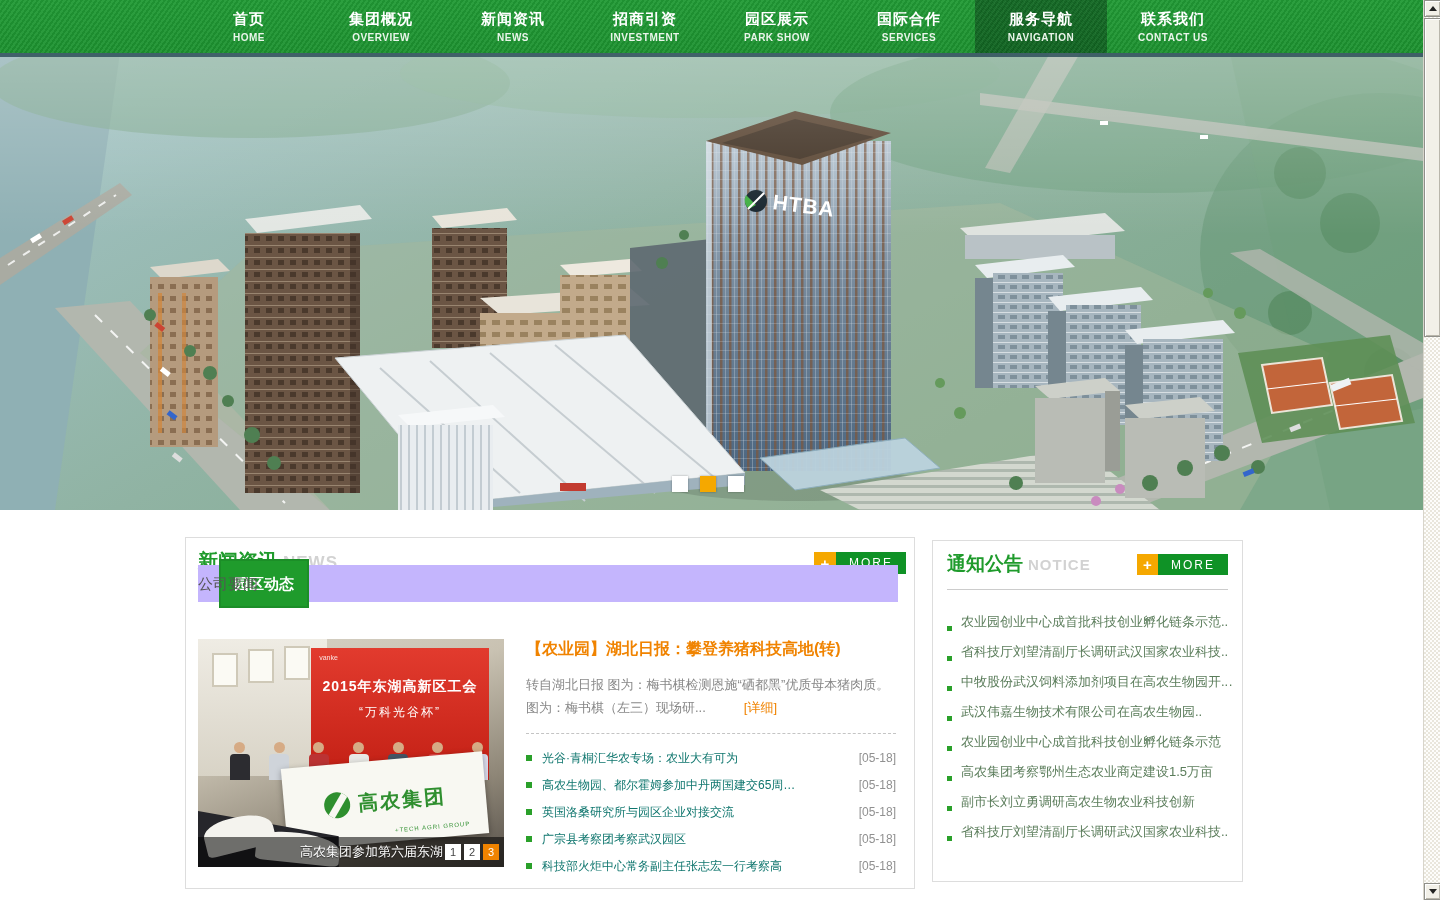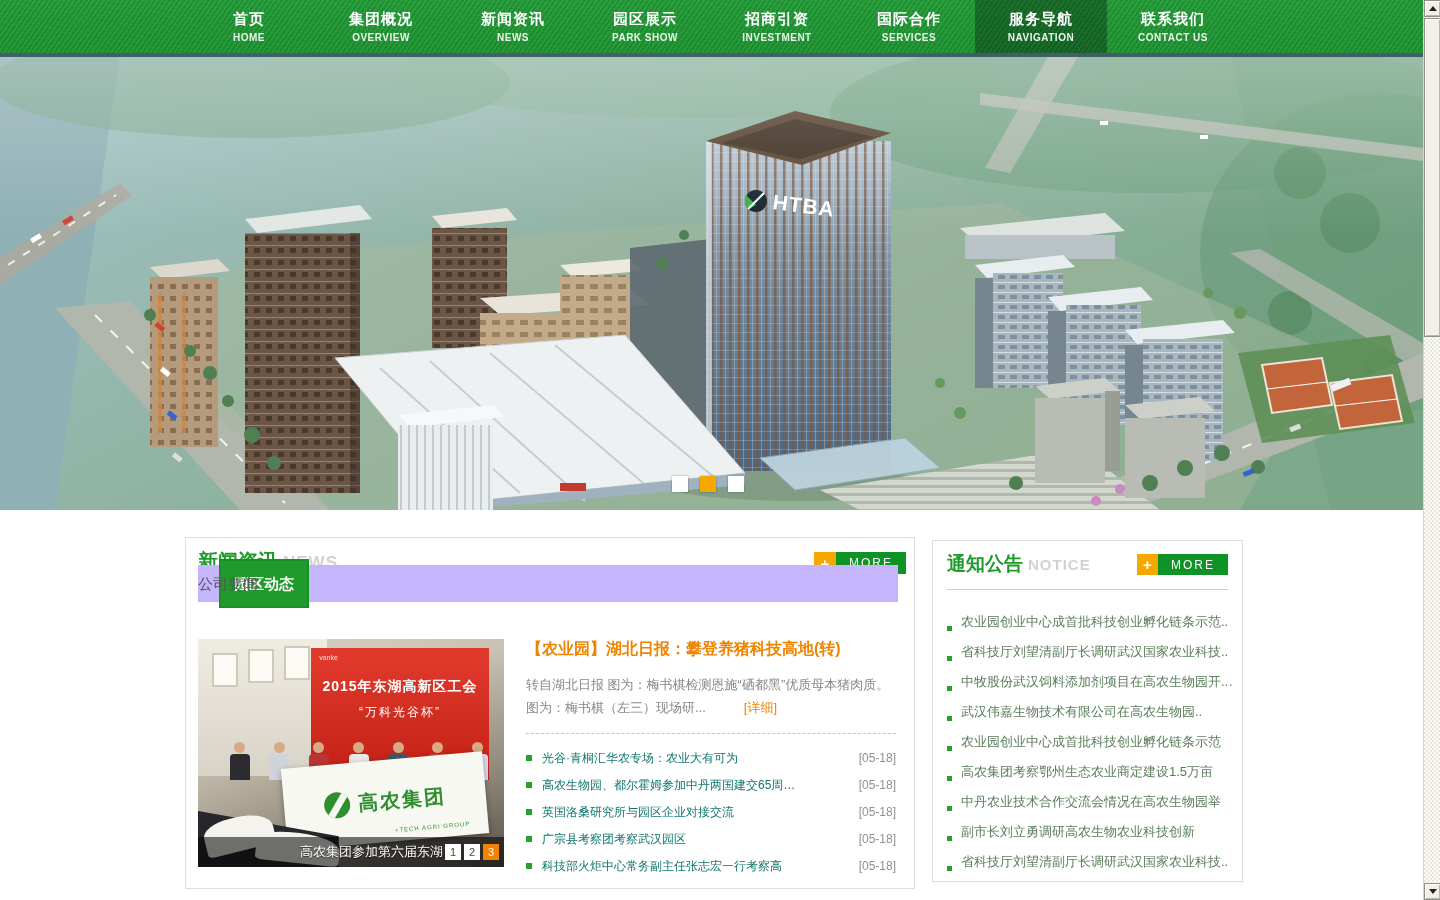--- a/index.html
+++ b/index.html
@@ -137,27 +137,27 @@
         <div class="nav-zh">集团概况</div>
         <div class="nav-en">OVERVIEW</div>
       </div>
 
       <div class="nav-item">
         <div class="nav-zh">新闻资讯</div>
         <div class="nav-en">NEWS</div>
       </div>
 
       <div class="nav-item">
+        <div class="nav-zh">招商引资</div>
+        <div class="nav-en">INVESTMENT</div>
+      </div>
+
+      <div class="nav-item">
         <div class="nav-zh">园区展示</div>
         <div class="nav-en">PARK SHOW</div>
-      </div>
-
-      <div class="nav-item">
-        <div class="nav-zh">招商引资</div>
-        <div class="nav-en">INVESTMENT</div>
       </div>
 
       <div class="nav-item">
         <div class="nav-zh">国际合作</div>
         <div class="nav-en">SERVICES</div>
       </div>
 
       <div class="nav-item active">
         <div class="nav-zh">服务导航</div>
         <div class="nav-en">NAVIGATION</div>
@@ -518,24 +518,20 @@
         <div class="notice-row">
           <span class="bullet sm"></span>
           <span class="notice-text">农业园创业中心成首批科技创业孵化链条示范</span>
         </div>
 
         <div class="notice-row">
           <span class="bullet sm"></span>
           <span class="notice-text">高农集团考察鄂州生态农业商定建设1.5万亩</span>
         </div>
 
-        <div class="notice-row">
-          <span class="bullet sm"></span>
-          <span class="notice-text">中丹农业技术合作交流会情况在高农生物园举</span>
-        </div>
 
         <div class="notice-row">
           <span class="bullet sm"></span>
           <span class="notice-text">副市长刘立勇调研高农生物农业科技创新</span>
         </div>
 
         <div class="notice-row">
           <span class="bullet sm"></span>
           <span class="notice-text">省科技厅刘望清副厅长调研武汉国家农业科技..</span>
         </div>

